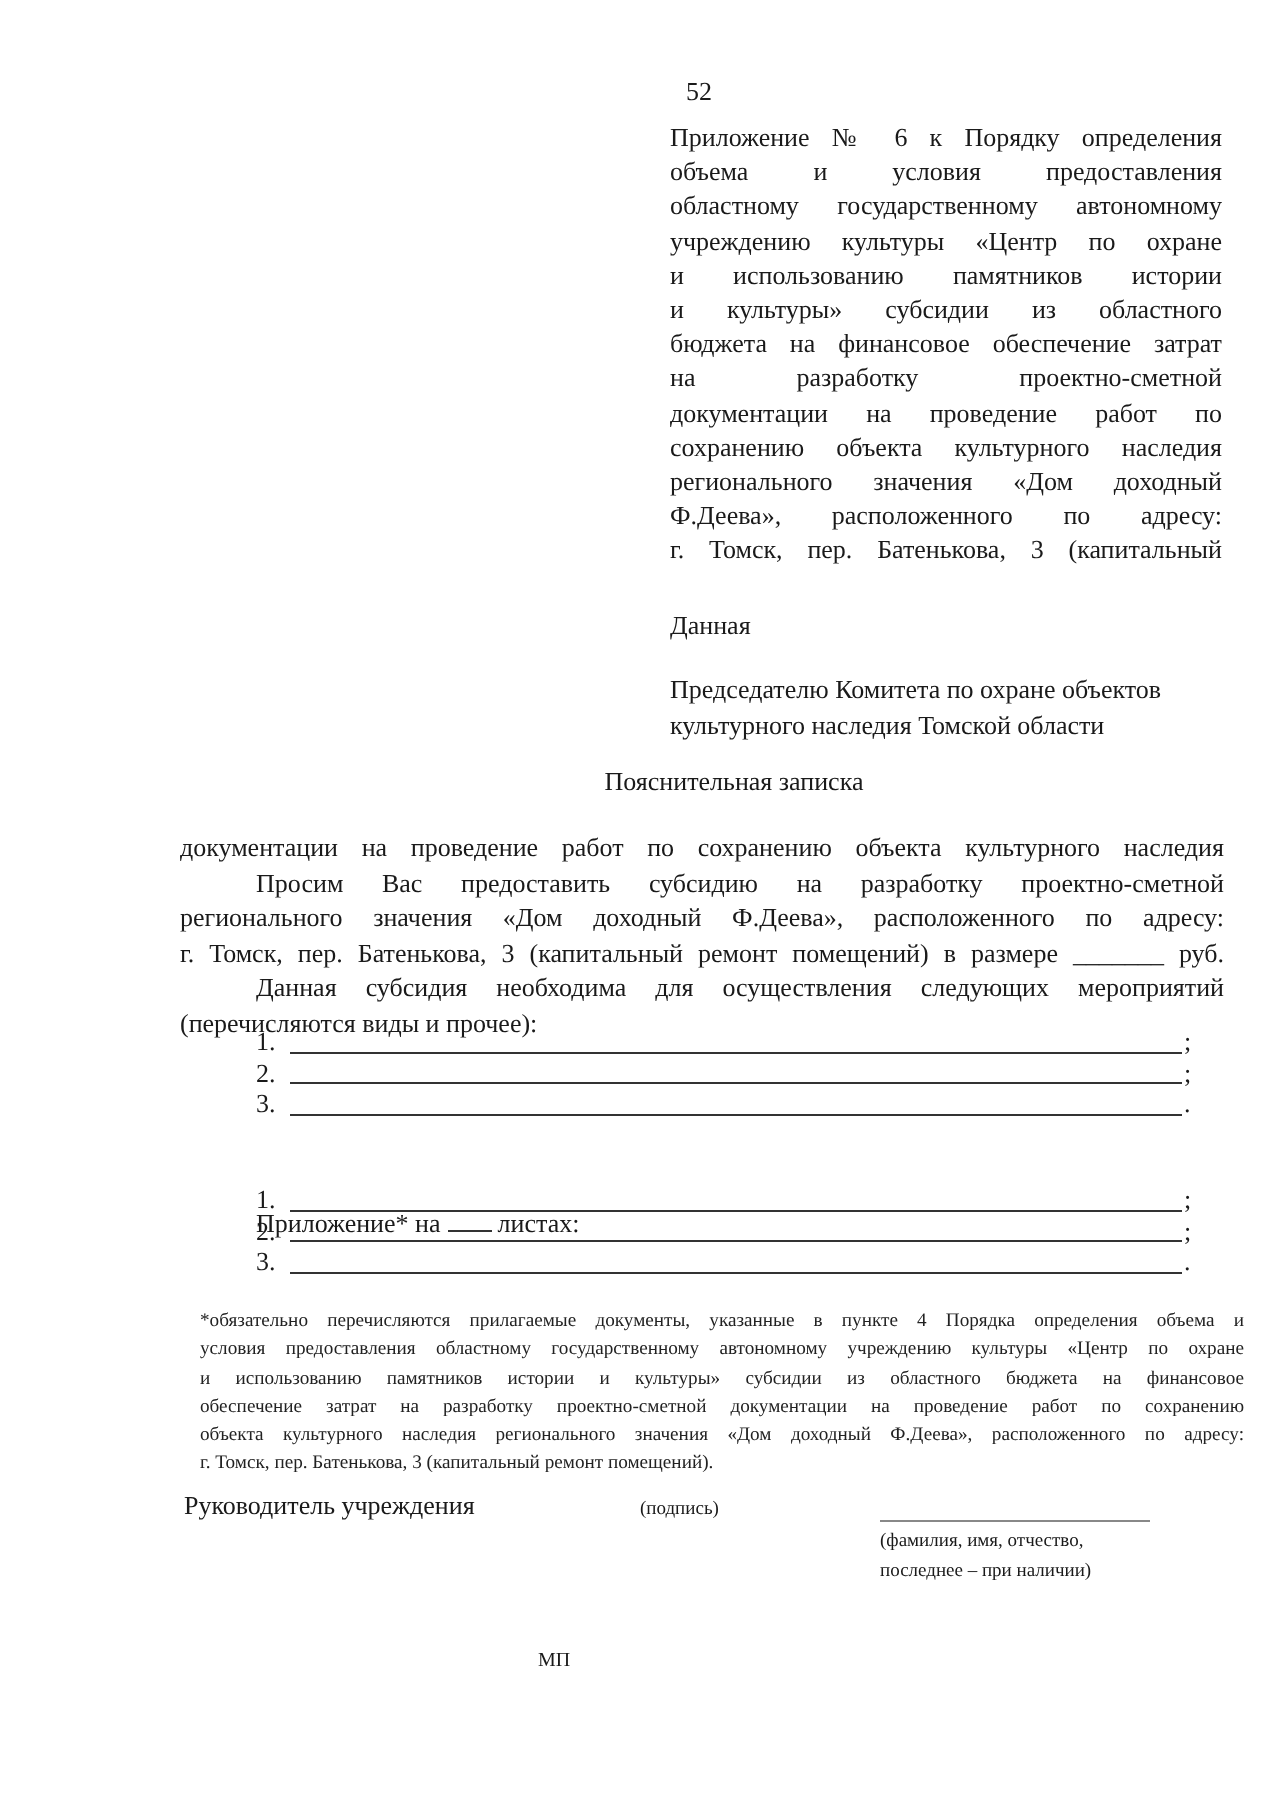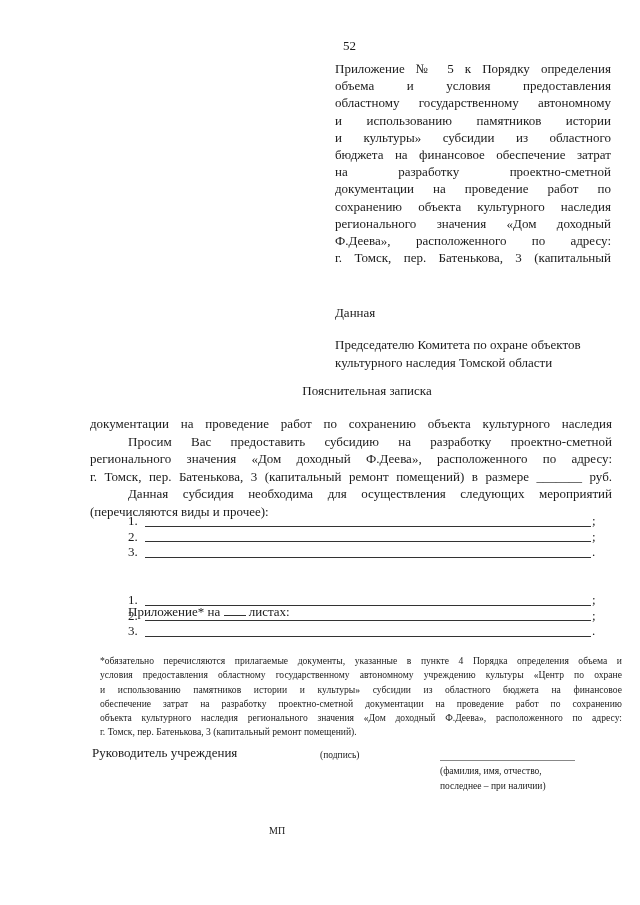--- a/index.html
+++ b/index.html
@@ -32,23 +32,24 @@
   .name-line { left: 440px; top: 760px; width: 135px; border-top: 1px solid #888; }
   .name-caption { left: 440px; top: 764px; font-size: 9.5px; line-height: 15px; }
   .mp { left: 269px; top: 789px; font-size: 10px; margin-top: 36px; }
 </style>
 </head>
 <body>
 
 <div class="abs page-num">52</div>
 
 <div class="abs appendix">
-  <span class="line">Приложение № 5 к Порядку определения</span>
+  <span class="line">Приложение № 6 к Порядку определения</span>
   <span class="line">объема и условия предоставления</span>
   <span class="line">областному государственному автономному</span>
+  <span class="line">учреждению культуры «Центр по охране</span>
   <span class="line">и использованию памятников истории</span>
   <span class="line">и культуры» субсидии из областного</span>
   <span class="line">бюджета на финансовое обеспечение затрат</span>
   <span class="line">на разработку проектно-сметной</span>
   <span class="line">документации на проведение работ по</span>
   <span class="line">сохранению объекта культурного наследия</span>
   <span class="line">регионального значения «Дом доходный</span>
   <span class="line">Ф.Деева», расположенного по адресу:</span>
   <span class="line">г. Томск, пер. Батенькова, 3 (капитальный</span>
 </div>

